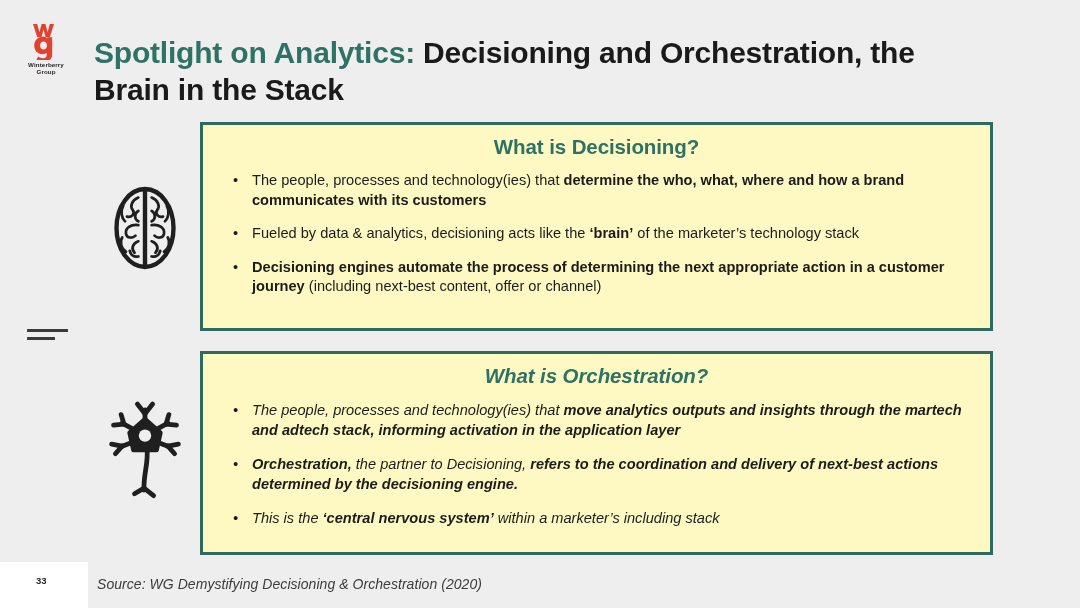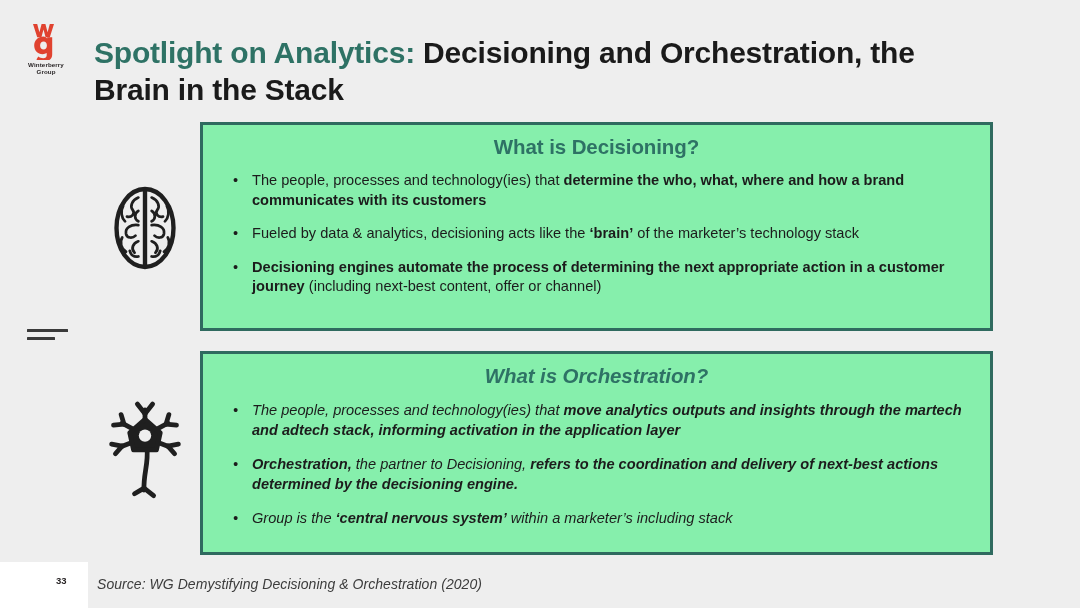--- a/index.html
+++ b/index.html
@@ -83,21 +83,21 @@
   #brain-slot  { left: 100px; top: 182px; width: 90px; height: 92px; }
   #neuron-slot { left: 100px; top: 392px; width: 90px; height: 112px; }
 
   
   .panel {
     position: absolute;
     left: 200px;
     width: 793px;
     box-sizing: border-box;
     border: 3px solid #2f6a5f;
-    background: #86efac;
+    background: #fef9c3;
   }
   #panel-decisioning  { top: 122px; height: 209px; }
   #panel-orchestration{ top: 351px; height: 204px; font-style: italic; }
 
   .panel-title {
     text-align: center;
     color: #2e7265;
     font-size: 20.5px;
     font-weight: bold;
     line-height: 24px;
@@ -141,21 +141,20 @@
     height: 46px;
     background: #ffffff;
   }
   #page-number {
     position: absolute;
     left: 36px;
     top: 575px;
     font-size: 9.5px;
     font-weight: bold;
     color: #231f20;
-    margin-left: 20px;
   }
   #source-note {
     position: absolute;
     left: 97px;
     top: 576px;
     font-size: 14px;
     font-style: italic;
     color: #3c3c3c;
     letter-spacing: .05px;
   }
@@ -251,19 +250,19 @@
     <li><span class="dot">•</span><span><span>Fueled by data &amp; analytics, decisioning acts like the </span><b>‘brain’</b><span> of the marketer’s technology stack</span></span></li>
     <li><span class="dot">•</span><span><b>Decisioning engines automate the process of determining the next appropriate action in a customer journey</b><span> (including next-best content, offer or channel)</span></span></li>
   </ul>
 </section>
 
 <section class="panel" id="panel-orchestration">
   <div class="panel-title">What is Orchestration?</div>
   <ul class="bullets">
     <li><span class="dot">•</span><span><span>The people, processes and technology(ies) that </span><b>move analytics outputs and insights through the martech and adtech stack, informing activation in the application layer</b></span></li>
     <li><span class="dot">•</span><span><b>Orchestration,</b><span> the partner to Decisioning, </span><b>refers to the coordination and delivery of next-best actions determined by the decisioning engine.</b></span></li>
-    <li><span class="dot">•</span><span><span>Group is the </span><b>‘central nervous system’</b><span> within a marketer’s including stack</span></span></li>
+    <li><span class="dot">•</span><span><span>This is the </span><b>‘central nervous system’</b><span> within a marketer’s including stack</span></span></li>
   </ul>
 </section>
 
 <div id="footer-panel"></div>
 <div id="page-number">33</div>
 <div id="source-note">Source: WG Demystifying Decisioning &amp; Orchestration (2020)</div>
 
 </body></html>

